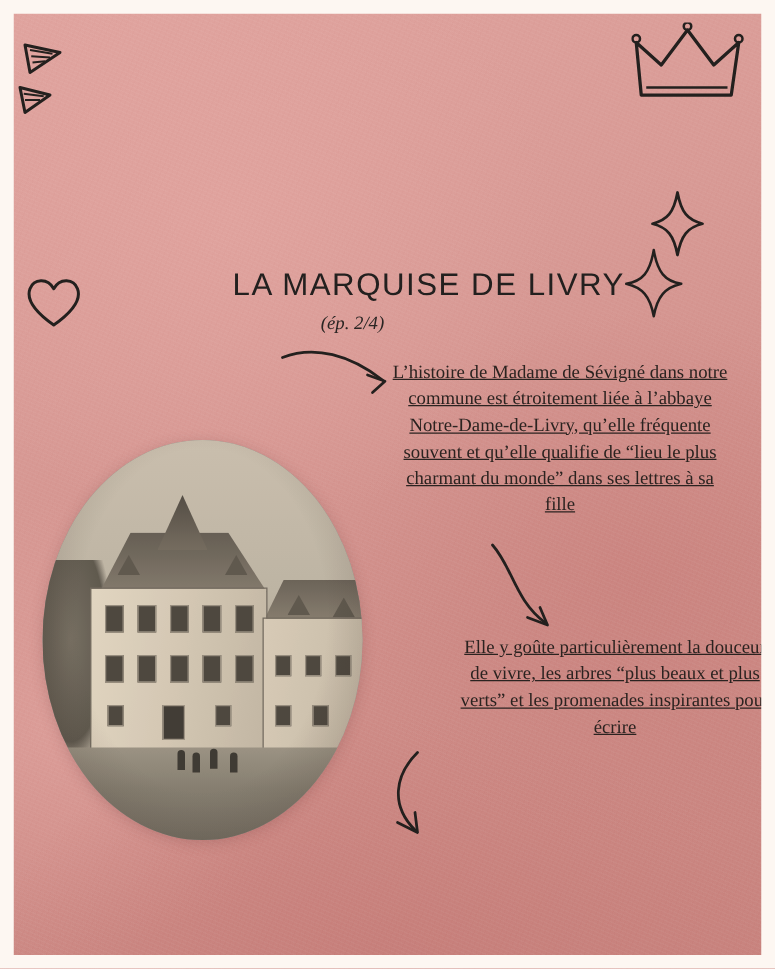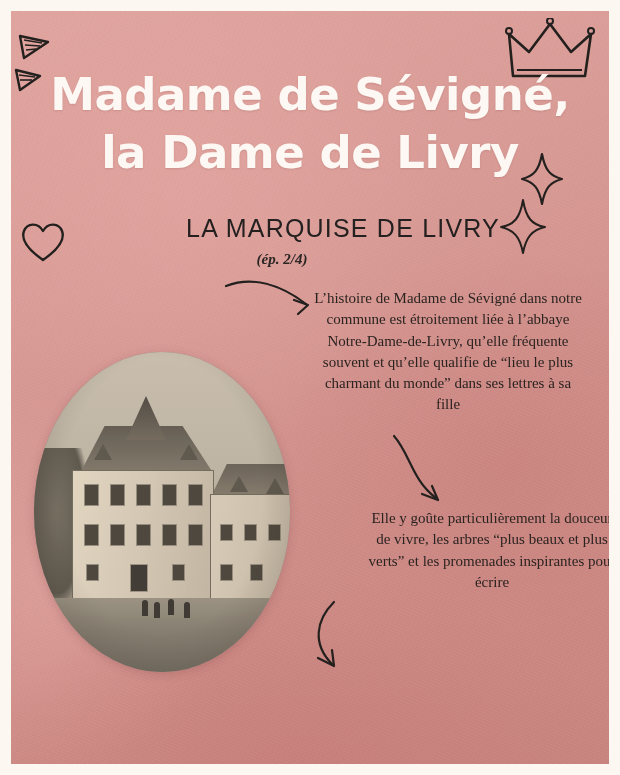--- a/index.html
+++ b/index.html
@@ -77,21 +77,20 @@
   .episode {
     position: absolute;
     top: 251px;
     width: 564px;
     text-align: center;
     font-family: "Liberation Serif", serif;
     font-style: italic;
     font-size: 15px;
     color: #2a2523;
     z-index: 12;
-    font-weight: bold;
   }
 
   
   .deco { position: absolute; z-index: 11; }
   .crown { top: 18px; left: 505px; }
   .scribbles { top: 30px; left: 14px; }
   .heart { top: 218px; left: 18px; }
   .spark-a { top: 152px; left: 520px; }
   .spark-b { top: 196px; left: 498px; }
 
@@ -182,20 +181,21 @@
   }
 
   
   .para {
     position: absolute;
     font-family: "Liberation Serif", serif;
     color: #2b2320;
     font-size: 15px;
     line-height: 1.42;
     z-index: 12;
+    text-decoration: underline;
   }
   .p1 { left: 312px; top: 288px; width: 272px; text-align: center; }
   .p2 { left: 330px; top: 508px; width: 254px; text-align: center; margin-left: 35px; }
   .p3 { left: 288px; top: 668px; width: 296px; text-align: center; }
 
   .arrow { position: absolute; z-index: 12; }
   .a1 { left: 222px; top: 278px; }
   .a2 { left: 388px; top: 432px; }
   .a3 { left: 298px; top: 600px; }
 </style>
@@ -236,24 +236,20 @@
       <path d="M25 4 C28 22 34 29 47 31 C34 34 28 41 25 57 C22 41 16 34 3 31 C16 29 22 22 25 4 Z" fill="none" stroke="#23201e" stroke-width="2" stroke-linejoin="round"></path>
     </svg>
   </div>
 
   <div class="deco heart">
     <svg width="50" height="46" viewBox="0 0 50 46">
       <path d="M25 42 C8 30 3 21 6 13 C9 5 20 4 25 13 C30 4 41 5 44 13 C47 21 42 30 25 42 Z" fill="none" stroke="#23201e" stroke-width="2.4" stroke-linejoin="round"></path>
     </svg>
   </div>
 
-  <div class="title-block">
-    <div class="title-line">Madame de Sévigné,</div>
-    <div class="title-line">la Dame de Livry</div>
-  </div>
 
   <div class="subtitle">LA MARQUISE DE LIVRY</div>
   <div class="episode">(ép. 2/4)</div>
 
   <div class="photo-oval">
     <div class="photo-inner">
       <div class="ph tree"></div>
       <div class="ph tree2"></div>
       <div class="ph roof-main"></div>
       <div class="ph roof-right"></div>

